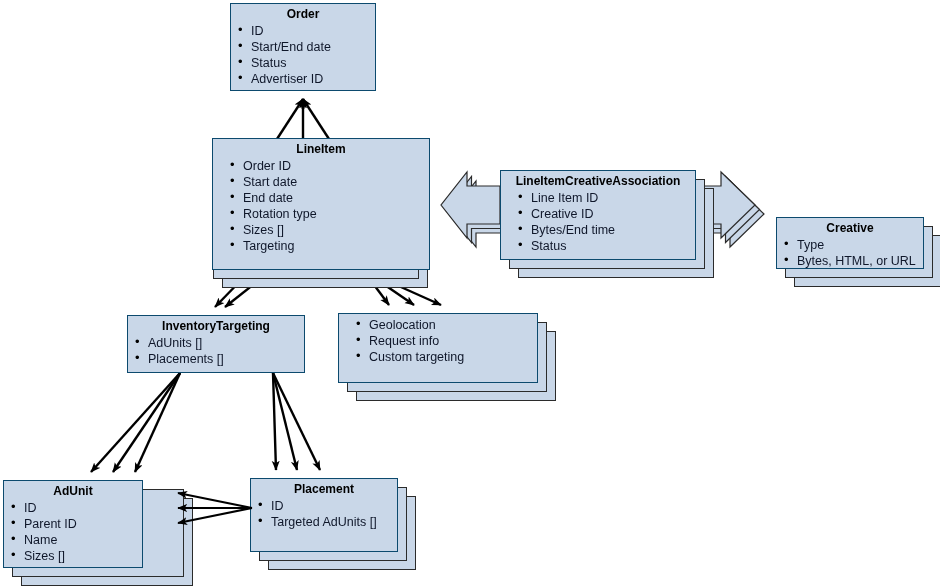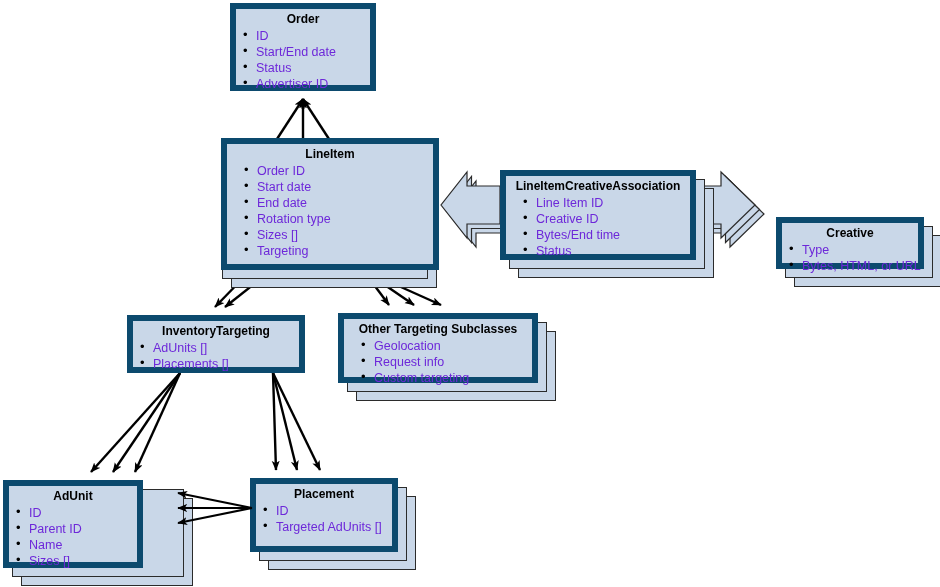--- a/index.html
+++ b/index.html
@@ -48,21 +48,21 @@
   }
   .shadow-card {
     background: #c9d7e8;
     border: 1px solid #2b2b2b;
   }
   .card-body {
     position: relative;
     z-index: 3;
     box-sizing: border-box;
     background: #c9d7e8;
-    border: 6px solid #0c4a6e;
+    border: 1px solid #0c4a6e;
     width: 100%;
     height: 100%;
     padding: 3px 4px 4px 4px;
   }
   .title {
     text-align: center;
     font-weight: bold;
     font-size: 12px;
     color: #000000;
     line-height: 15px;
@@ -71,42 +71,42 @@
   }
   ul.attrs {
     list-style: none;
     margin: 0;
     padding: 0;
   }
   ul.attrs li {
     position: relative;
     font-size: 12.5px;
     line-height: 16px;
-    color: #6d28d9;
+    color: #0f172a;
     padding-left: 16px;
     white-space: nowrap;
   }
   ul.attrs li::before {
     content: "\2022";
     position: absolute;
     left: 3px;
     top: -1px;
     font-size: 13px;
     color: #000000;
   }
   ul.attrs.indent li {
     padding-left: 26px;
   }
   ul.attrs.indent li::before {
     left: 13px;
   }
 
   
   #node-order      { left: 230px; top: 3px;   width: 146px; height: 88px; }
-  #node-lineitem   { left: 213px; top: 138px; width: 226px; height: 132px; padding-left: 8px; }
+  #node-lineitem   { left: 204px; top: 138px; width: 226px; height: 132px; padding-left: 8px; }
   #node-lica       { left: 500px; top: 170px; width: 196px; height: 90px; }
   #node-creative   { left: 776px; top: 185px; width: 148px; height: 52px; margin-top: 32px; }
   #node-invtarget  { left: 127px; top: 315px; width: 178px; height: 58px; }
   #node-othertgt   { left: 338px; top: 313px; width: 200px; height: 70px; }
   #node-adunit     { left: 3px;   top: 480px; width: 140px; height: 88px; }
   #node-placement  { left: 250px; top: 478px; width: 148px; height: 74px; }
 </style>
 </head>
 <body>
 
@@ -223,21 +223,20 @@
           <li>AdUnits []</li>
           <li>Placements []</li>
         </ul>
       </div>
     </div>
 
     <div class="node" id="node-othertgt">
       <div class="card shadow-card" style="width:200px;height:70px;transform:translate(18px,18px);z-index:1;"></div>
       <div class="card shadow-card" style="width:200px;height:70px;transform:translate(9px,9px);z-index:2;"></div>
       <div class="card-body">
-        <div class="title">Other Targeting Subclasses</div>
         <ul class="attrs indent">
           <li>Geolocation</li>
           <li>Request info</li>
           <li>Custom targeting</li>
         </ul>
       </div>
     </div>
 
     <div class="node" id="node-adunit">
       <div class="card shadow-card" style="width:172px;height:88px;transform:translate(18px,18px);z-index:1;"></div>

